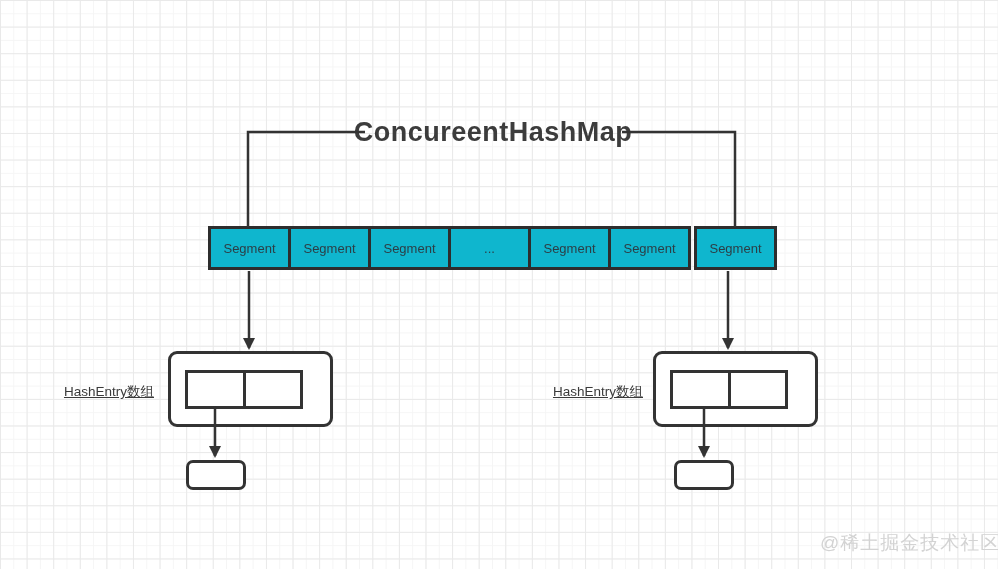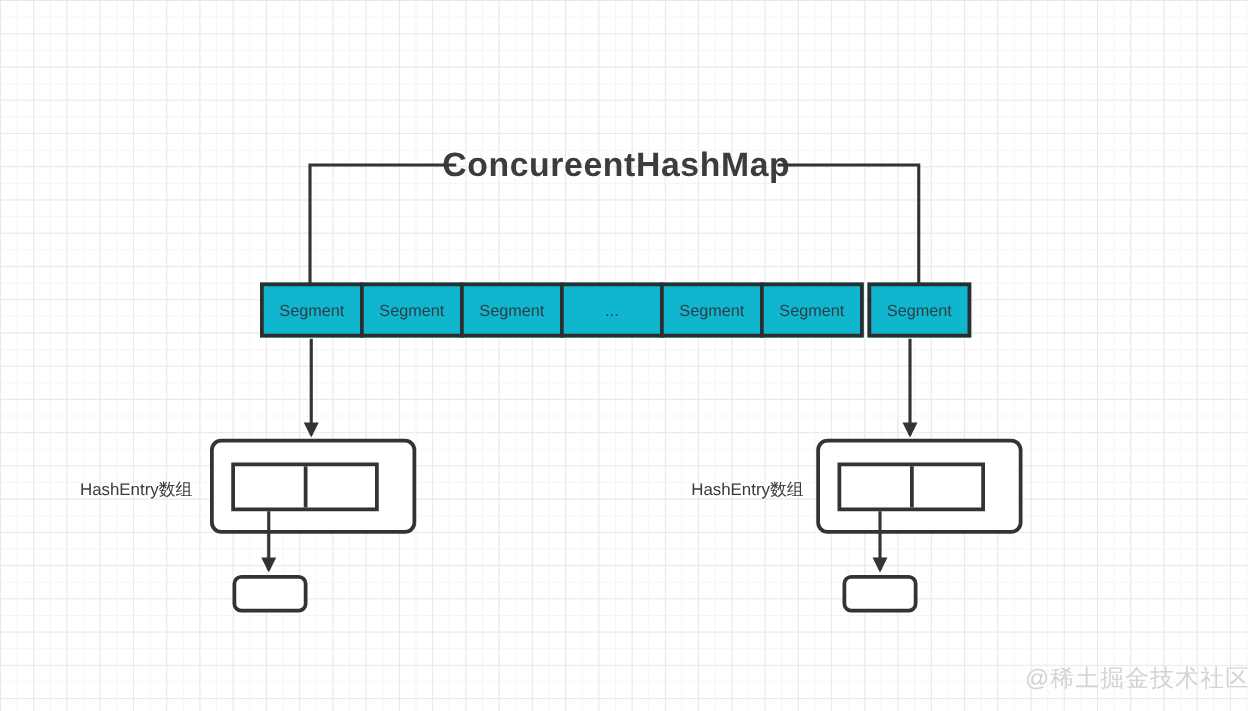--- a/index.html
+++ b/index.html
@@ -93,20 +93,21 @@
   .he-cell + .he-cell { border-left: 3px solid #333333; }
   .he-label {
     position: absolute;
     width: 115px;
     top: 383px;
     text-align: right;
     font-size: 13.5px;
     color: #3a3a3a;
     z-index: 3;
     white-space: nowrap;
+    text-decoration: underline;
   }
   .he-label.left  { left: 39px; }
   .he-label.right { left: 528px; }
   .node {
     position: absolute;
     box-sizing: border-box;
     width: 60px;
     height: 30px;
     border: 3px solid #333333;
     border-radius: 7px;

